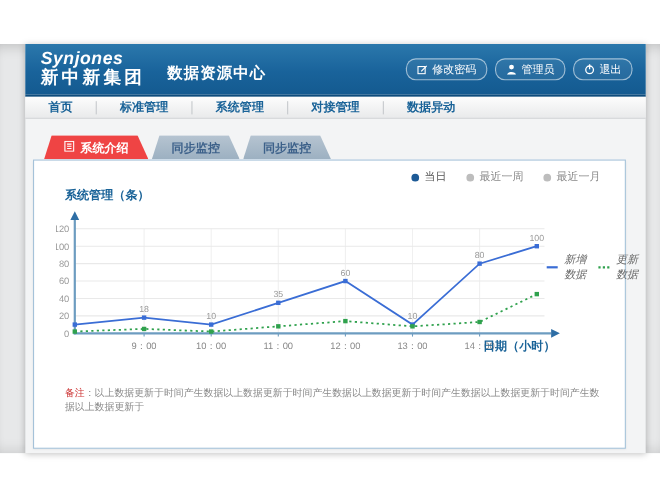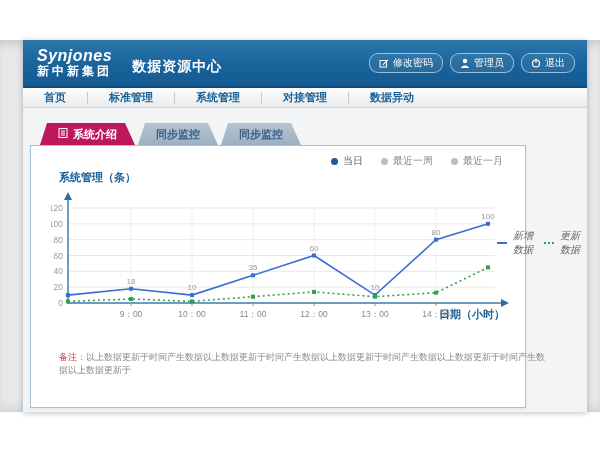--- a/index.html
+++ b/index.html
@@ -8,42 +8,42 @@
   .backdrop{position:absolute;left:0;top:40px;width:600px;height:372px;background:#e7e8e9;
             box-shadow:inset 0 10px 12px -8px rgba(0,0,0,.18), inset 0 -10px 12px -8px rgba(0,0,0,.12);}
   .card{position:absolute;left:23px;top:40px;width:564px;height:372px;background:#f3f4f5;
         box-shadow:0 1px 6px rgba(0,0,0,.25);}
   
   .hdr{position:absolute;left:0;top:0;width:100%;height:48px;
        background:linear-gradient(#2b78ac,#19639b 55%,#145a90);
        border-bottom:2px solid #0e4c7d;box-sizing:border-box;display:flex;align-items:center;}
   .logo{margin-left:14px;color:#fff;line-height:1.05;}
   .logo .l1{font-size:16px;font-weight:bold;font-style:italic;letter-spacing:.5px;}
-  .logo .l2{font-size:12px;font-weight:bold;letter-spacing:3px;}
+  .logo .l2{font-size:16px;font-weight:bold;letter-spacing:3px;}
   .hdr-title{color:#fff;font-size:14px;font-weight:bold;margin-left:20px;margin-top:8px;letter-spacing:1px;}
   .hdr-right{position:absolute;right:12px;top:13px;display:flex;gap:7px;}
   .pill{display:flex;align-items:center;gap:4px;color:#fff;font-size:10px;
         border:1px solid rgba(255,255,255,.55);background:rgba(255,255,255,.07);
         border-radius:9px;padding:2px 9px;cursor:pointer;}
   .pill svg{display:block;}
   
   .nav{position:absolute;left:0;top:48px;width:100%;height:20px;
        background:linear-gradient(#fdfdfd,#e9eaeb);border-bottom:1px solid #d2d4d6;
        display:flex;align-items:center;box-sizing:border-box;}
   .nav-item{color:#1a6398;font-size:11px;font-weight:bold;padding:0 21px;cursor:pointer;}
   .nav-sep{width:1px;height:12px;background:#c6c9cc;}
   
   .tabs{position:absolute;left:17px;top:83px;display:flex;align-items:flex-end;}
   .tab{height:22px;display:flex;align-items:center;gap:5px;font-size:11px;font-weight:bold;
        padding:0 18px;margin-right:3px;cursor:pointer;
        clip-path:polygon(0 100%,7px 0,calc(100% - 10px) 0,100% 100%);}
-  .tab.active{background:#be185d;color:#fff;}
+  .tab.active{background:#ef4444;color:#fff;}
   .tab.inactive{background:linear-gradient(#b6c4d1,#9cb0c1);color:#3d618a;}
   
-  .panel{position:absolute;left:7px;top:105px;width:496px;height:263px;background:#fff;
+  .panel{position:absolute;left:7px;top:105px;width:539px;height:263px;background:#fff;
          border:1px solid #a5c2d9;box-sizing:border-box;box-shadow:0 1px 2px rgba(0,0,0,.08);}
   .radios{position:absolute;top:8px;right:22px;display:flex;gap:18px;align-items:center;}
   .radio{display:flex;align-items:center;gap:5px;font-size:10px;color:#888;cursor:pointer;}
   .radio .dot{width:7px;height:7px;border-radius:50%;background:#bdbdbd;}
   .radio.selected .dot{background:#1d5a96;}
   .radio.selected{color:#555;}
   .ylabel{position:absolute;left:28px;top:24px;color:#1a6398;font-size:11px;font-weight:bold;}
   .xlabel{position:absolute;left:408px;top:161px;color:#1a6398;font-size:11px;font-weight:bold;}
   #chart-svg{position:absolute;left:20px;top:45px;}
   .legend{position:absolute;left:466px;top:83px;display:flex;flex-direction:row;gap:11px;font-style:italic;}

